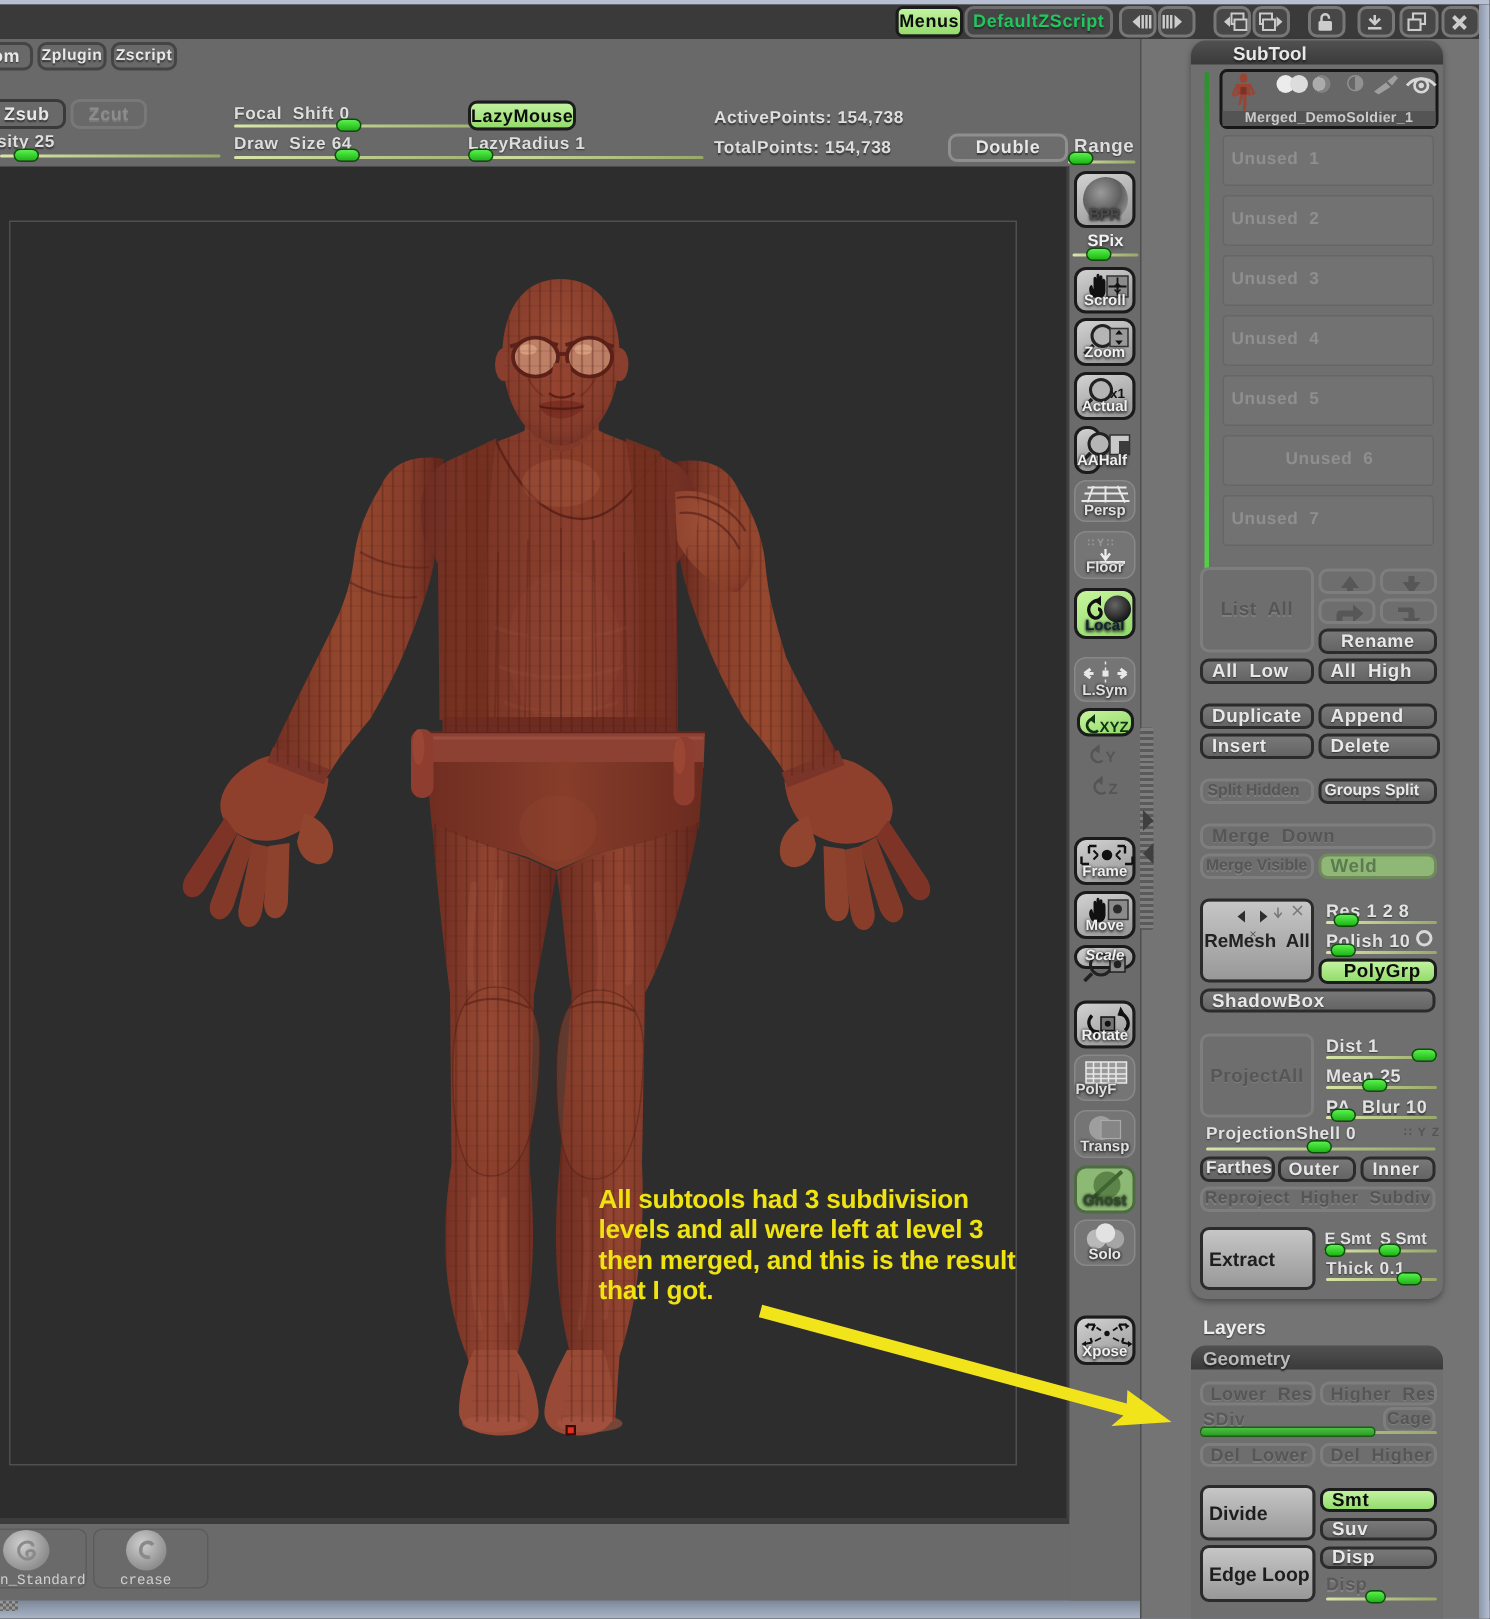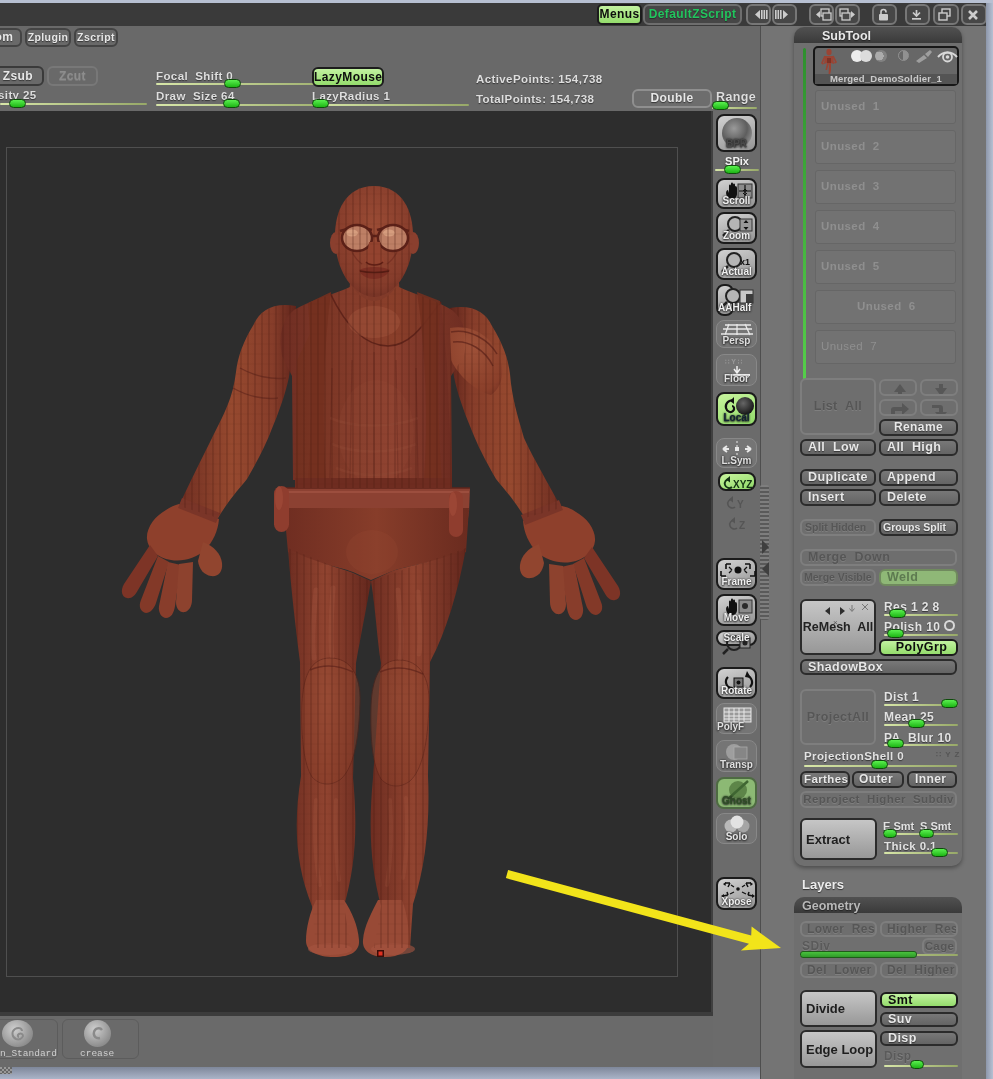--- a/index.html
+++ b/index.html
@@ -266,20 +266,21 @@
                M450 308 C472 304 486 312 492 326 C503 344 508 358 510 374 C512 398 517 414 524 438 C535 462 549 484 561 508 L525 518 C513 498 503 488 496 479 C485 460 477 444 472 431 C464 412 457 392 454 377 C450 350 449 328 450 308 Z
                M352 286 C336 294 310 300 294 310 C282 320 278 334 282 356 L292 376 L293 488 L452 488 L451 376 L464 356 C468 334 464 320 452 310 C436 300 413 294 397 286 C390 296 381 301 374 301 C367 301 358 296 352 286 Z
                M288 548 C291 590 296 630 300 662 L301 776 C293 826 296 866 312 906 L316 948 L351 948 L344 906 C355 868 358 830 353 778 L356 663 C360 640 366 610 371 581 Z
                M466 548 C458 592 446 632 430 662 L428 776 C430 820 426 866 413 904 L410 948 L374 948 L381 906 C371 868 368 830 373 778 L381 663 C377 640 376 612 371 581 Z
                M374 186 C404 186 414 214 413 240 C412 262 404 278 396 286 C389 293 381 297 374 297 C367 297 359 293 352 286 C344 278 336 262 335 240 C334 214 344 186 374 186 Z" fill="url(#wire)"></path>
       <rect x="377" y="950" width="7" height="7" fill="#3a0d08"></rect>
       <rect x="378.5" y="951.5" width="4" height="4" fill="#e03020"></rect>
     </g>
   </svg>
 
+  <div class="abs" style="z-index:60;left:399px;top:789px;width:330px;font-weight:bold;font-size:17.5px;line-height:20.3px;color:#f0e312;letter-spacing:-0.2px;font-family:'Liberation Sans',sans-serif;">All subtools had 3 subdivision<br>levels and all were left at level 3<br>then merged, and this is the result<br>that I got.</div>
   <svg class="abs" style="left:0;top:0;width:993px;height:1079px;pointer-events:none;z-index:60;" viewBox="0 0 993 1079">
     <path d="M505.9 878.1 L749.0 943.7 L740.9 950.6 L781.0 948.0 L751.6 926.6 L751.2 935.6 L508.1 869.9 Z" fill="#f2e41a"></path>
   </svg>
 
   <div class="abs" style="left:0;top:1012px;width:713px;height:4px;background:#3c3c3c;"></div>
   <div class="abs" style="left:0;top:1016px;width:713px;height:51px;background:#6a6a6a;"></div>
   <div class="abs" style="left:-20px;top:1019px;width:76px;height:38px;border:1px solid #5c5c5c;border-radius:6px;"></div>
   <div class="abs" style="left:62px;top:1019px;width:75px;height:38px;border:1px solid #5c5c5c;border-radius:6px;"></div>
   <div class="abs" style="left:2px;top:1020px;width:31px;height:27px;border-radius:50%;background:radial-gradient(circle at 40% 35%,#cfcfcf,#8f8f8f 70%,#787878);"></div>
     <svg class="abs" style="left:6px;top:1023px;" width="24" height="22" viewBox="0 0 24 22">
@@ -424,21 +425,21 @@
         <div style="position:absolute;left:0;right:0;bottom:1px;text-align:center;font-weight:bold;font-size:10px;color:#f0f0f0;text-shadow:0 1px 2px #222,0 0 2px #222;font-family:'Liberation Sans',sans-serif;">Frame</div>
       </div>
       <div style="position:absolute;left:716px;top:594px;width:41px;height:32px;border:2px solid #1b1b1b;background:linear-gradient(160deg,#d2d2d2,#949494);border-radius:8px;box-sizing:border-box;">
         <svg style="position:absolute;left:0;top:0;" width="41" height="32" viewBox="0 0 41 32">
           <rect x="21" y="4" width="13" height="13" fill="#8b8b8b" stroke="#333"></rect>
           <circle cx="27" cy="10" r="3" fill="#2a2a2a"></circle>
           <path d="M10 18 C7 14 8 10 10 10 L11 13 L11 6 C11 4 13 4 13 6 L13 4 C13 2 15 2 15 4 L15 5 C15 3 17 3 17 5 L17 7 C17 5 19 6 19 8 L19 14 C19 17 17 19 14 19 Z" fill="#111"></path>
         </svg>
         <div style="position:absolute;left:0;right:0;bottom:1px;text-align:center;font-weight:bold;font-size:10px;color:#f0f0f0;text-shadow:0 1px 2px #222,0 0 2px #222;font-family:'Liberation Sans',sans-serif;">Move</div>
       </div>
-      <div style="position:absolute;left:716px;top:630px;width:41px;height:16px;border:2px solid #1b1b1b;background:linear-gradient(160deg,#d2d2d2,#949494);border-radius:8px;box-sizing:border-box;">
+      <div style="position:absolute;left:716px;top:630px;width:41px;height:16px;border:2px solid #1b1b1b;background:linear-gradient(160deg,#d2d2d2,#949494);border-radius:8px;box-sizing:border-box;font-style:italic;">
         <svg style="position:absolute;left:0;top:0;" width="41" height="32" viewBox="0 0 41 32">
           <circle cx="16" cy="11" r="7" fill="none" stroke="#222" stroke-width="2"></circle>
           <line x1="10" y1="17" x2="5" y2="22" stroke="#222" stroke-width="2.5"></line>
           <rect x="22" y="6" width="10" height="10" fill="#8b8b8b" stroke="#222"></rect>
           <circle cx="27" cy="11" r="2.5" fill="#222"></circle>
         </svg>
         <div style="position:absolute;left:0;right:0;bottom:1px;text-align:center;font-weight:bold;font-size:10px;color:#f0f0f0;text-shadow:0 1px 2px #222,0 0 2px #222;font-family:'Liberation Sans',sans-serif;">Scale</div>
       </div>
       <div style="position:absolute;left:716px;top:667px;width:41px;height:32px;border:2px solid #1b1b1b;background:linear-gradient(160deg,#d2d2d2,#949494);border-radius:8px;box-sizing:border-box;">
         <svg style="position:absolute;left:0;top:0;" width="41" height="32" viewBox="0 0 41 32">
@@ -530,21 +531,21 @@
       <div class="abs" style="left:821px;top:140px;font-weight:bold;font-size:11.5px;color:#8f8f8f;letter-spacing:.4px;">Unused&nbsp; 2</div>
       <div class="abs" style="left:815px;top:170px;width:141px;height:34px;background:#727272;border:1px solid #666;border-radius:3px;box-sizing:border-box;"></div>
       <div class="abs" style="left:821px;top:180px;font-weight:bold;font-size:11.5px;color:#8f8f8f;letter-spacing:.4px;">Unused&nbsp; 3</div>
       <div class="abs" style="left:815px;top:210px;width:141px;height:34px;background:#727272;border:1px solid #666;border-radius:3px;box-sizing:border-box;"></div>
       <div class="abs" style="left:821px;top:220px;font-weight:bold;font-size:11.5px;color:#8f8f8f;letter-spacing:.4px;">Unused&nbsp; 4</div>
       <div class="abs" style="left:815px;top:250px;width:141px;height:34px;background:#727272;border:1px solid #666;border-radius:3px;box-sizing:border-box;"></div>
       <div class="abs" style="left:821px;top:260px;font-weight:bold;font-size:11.5px;color:#8f8f8f;letter-spacing:.4px;">Unused&nbsp; 5</div>
       <div class="abs" style="left:815px;top:290px;width:141px;height:34px;background:#727272;border:1px solid #666;border-radius:3px;box-sizing:border-box;"></div>
       <div class="abs" style="left:821px;top:300px;font-weight:bold;font-size:11.5px;color:#8f8f8f;letter-spacing:.4px;margin-left:36px;">Unused&nbsp; 6</div>
       <div class="abs" style="left:815px;top:330px;width:141px;height:34px;background:#727272;border:1px solid #666;border-radius:3px;box-sizing:border-box;"></div>
-      <div class="abs" style="left:821px;top:340px;font-weight:normal;font-size:11.5px;color:#8f8f8f;letter-spacing:.4px;text-align:center;">Unused&nbsp; 7</div>
+      <div class="abs" style="left:821px;top:340px;font-weight:bold;font-size:11.5px;color:#8f8f8f;letter-spacing:.4px;text-align:center;">Unused&nbsp; 7</div>
       <div class="btn dis" style="left:800px;top:378px;width:76px;height:57px;line-height:53px;font-size:12.5px;text-align:center;">List&nbsp; All</div>
       <div class="btn dis" style="left:879px;top:379px;width:38px;height:17px;">
         <svg width="38" height="17" viewBox="0 0 38 17" style="position:absolute;left:0;top:0;">
           <path d="M19 3 l-6 8 h4 v4 h4 v-4 h4 Z" fill="#575757"></path>
         </svg>
       </div>
       <div class="btn dis" style="left:920px;top:379px;width:38px;height:17px;">
         <svg width="38" height="17" viewBox="0 0 38 17" style="position:absolute;left:0;top:0;">
           <path d="M19 15 l-6 -8 h4 v-4 h4 v4 h4 Z" fill="#575757"></path>
         </svg>

